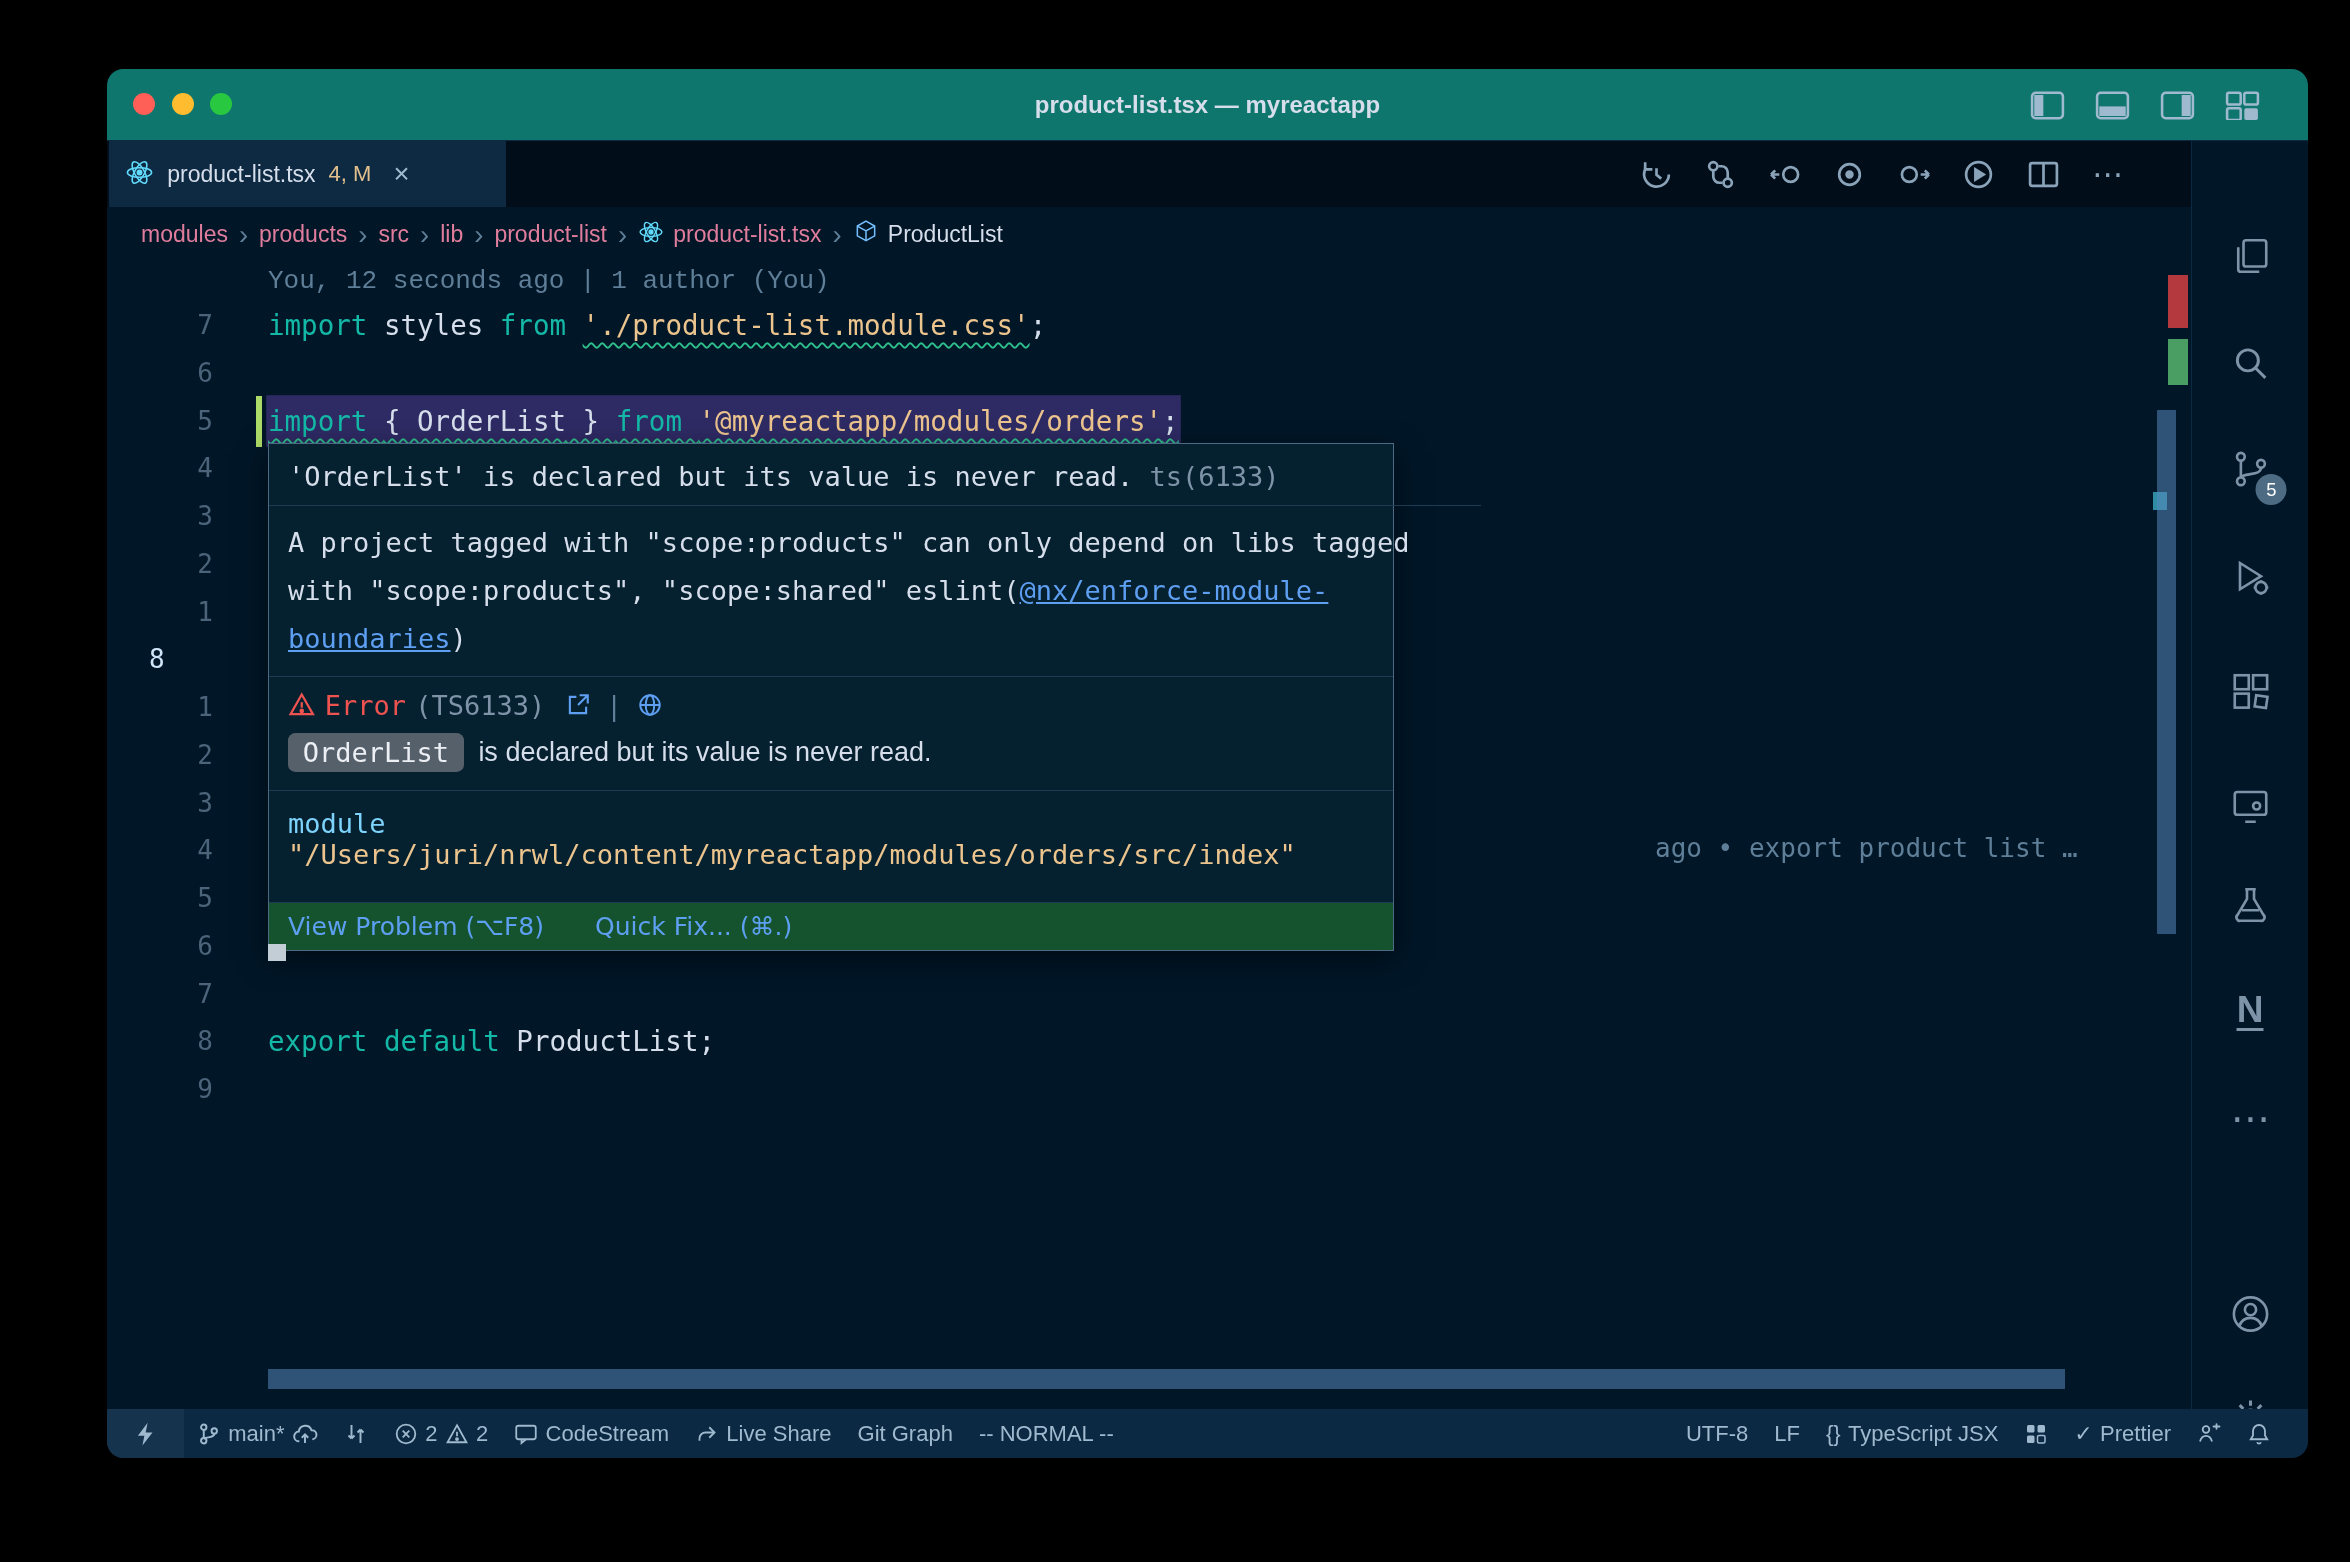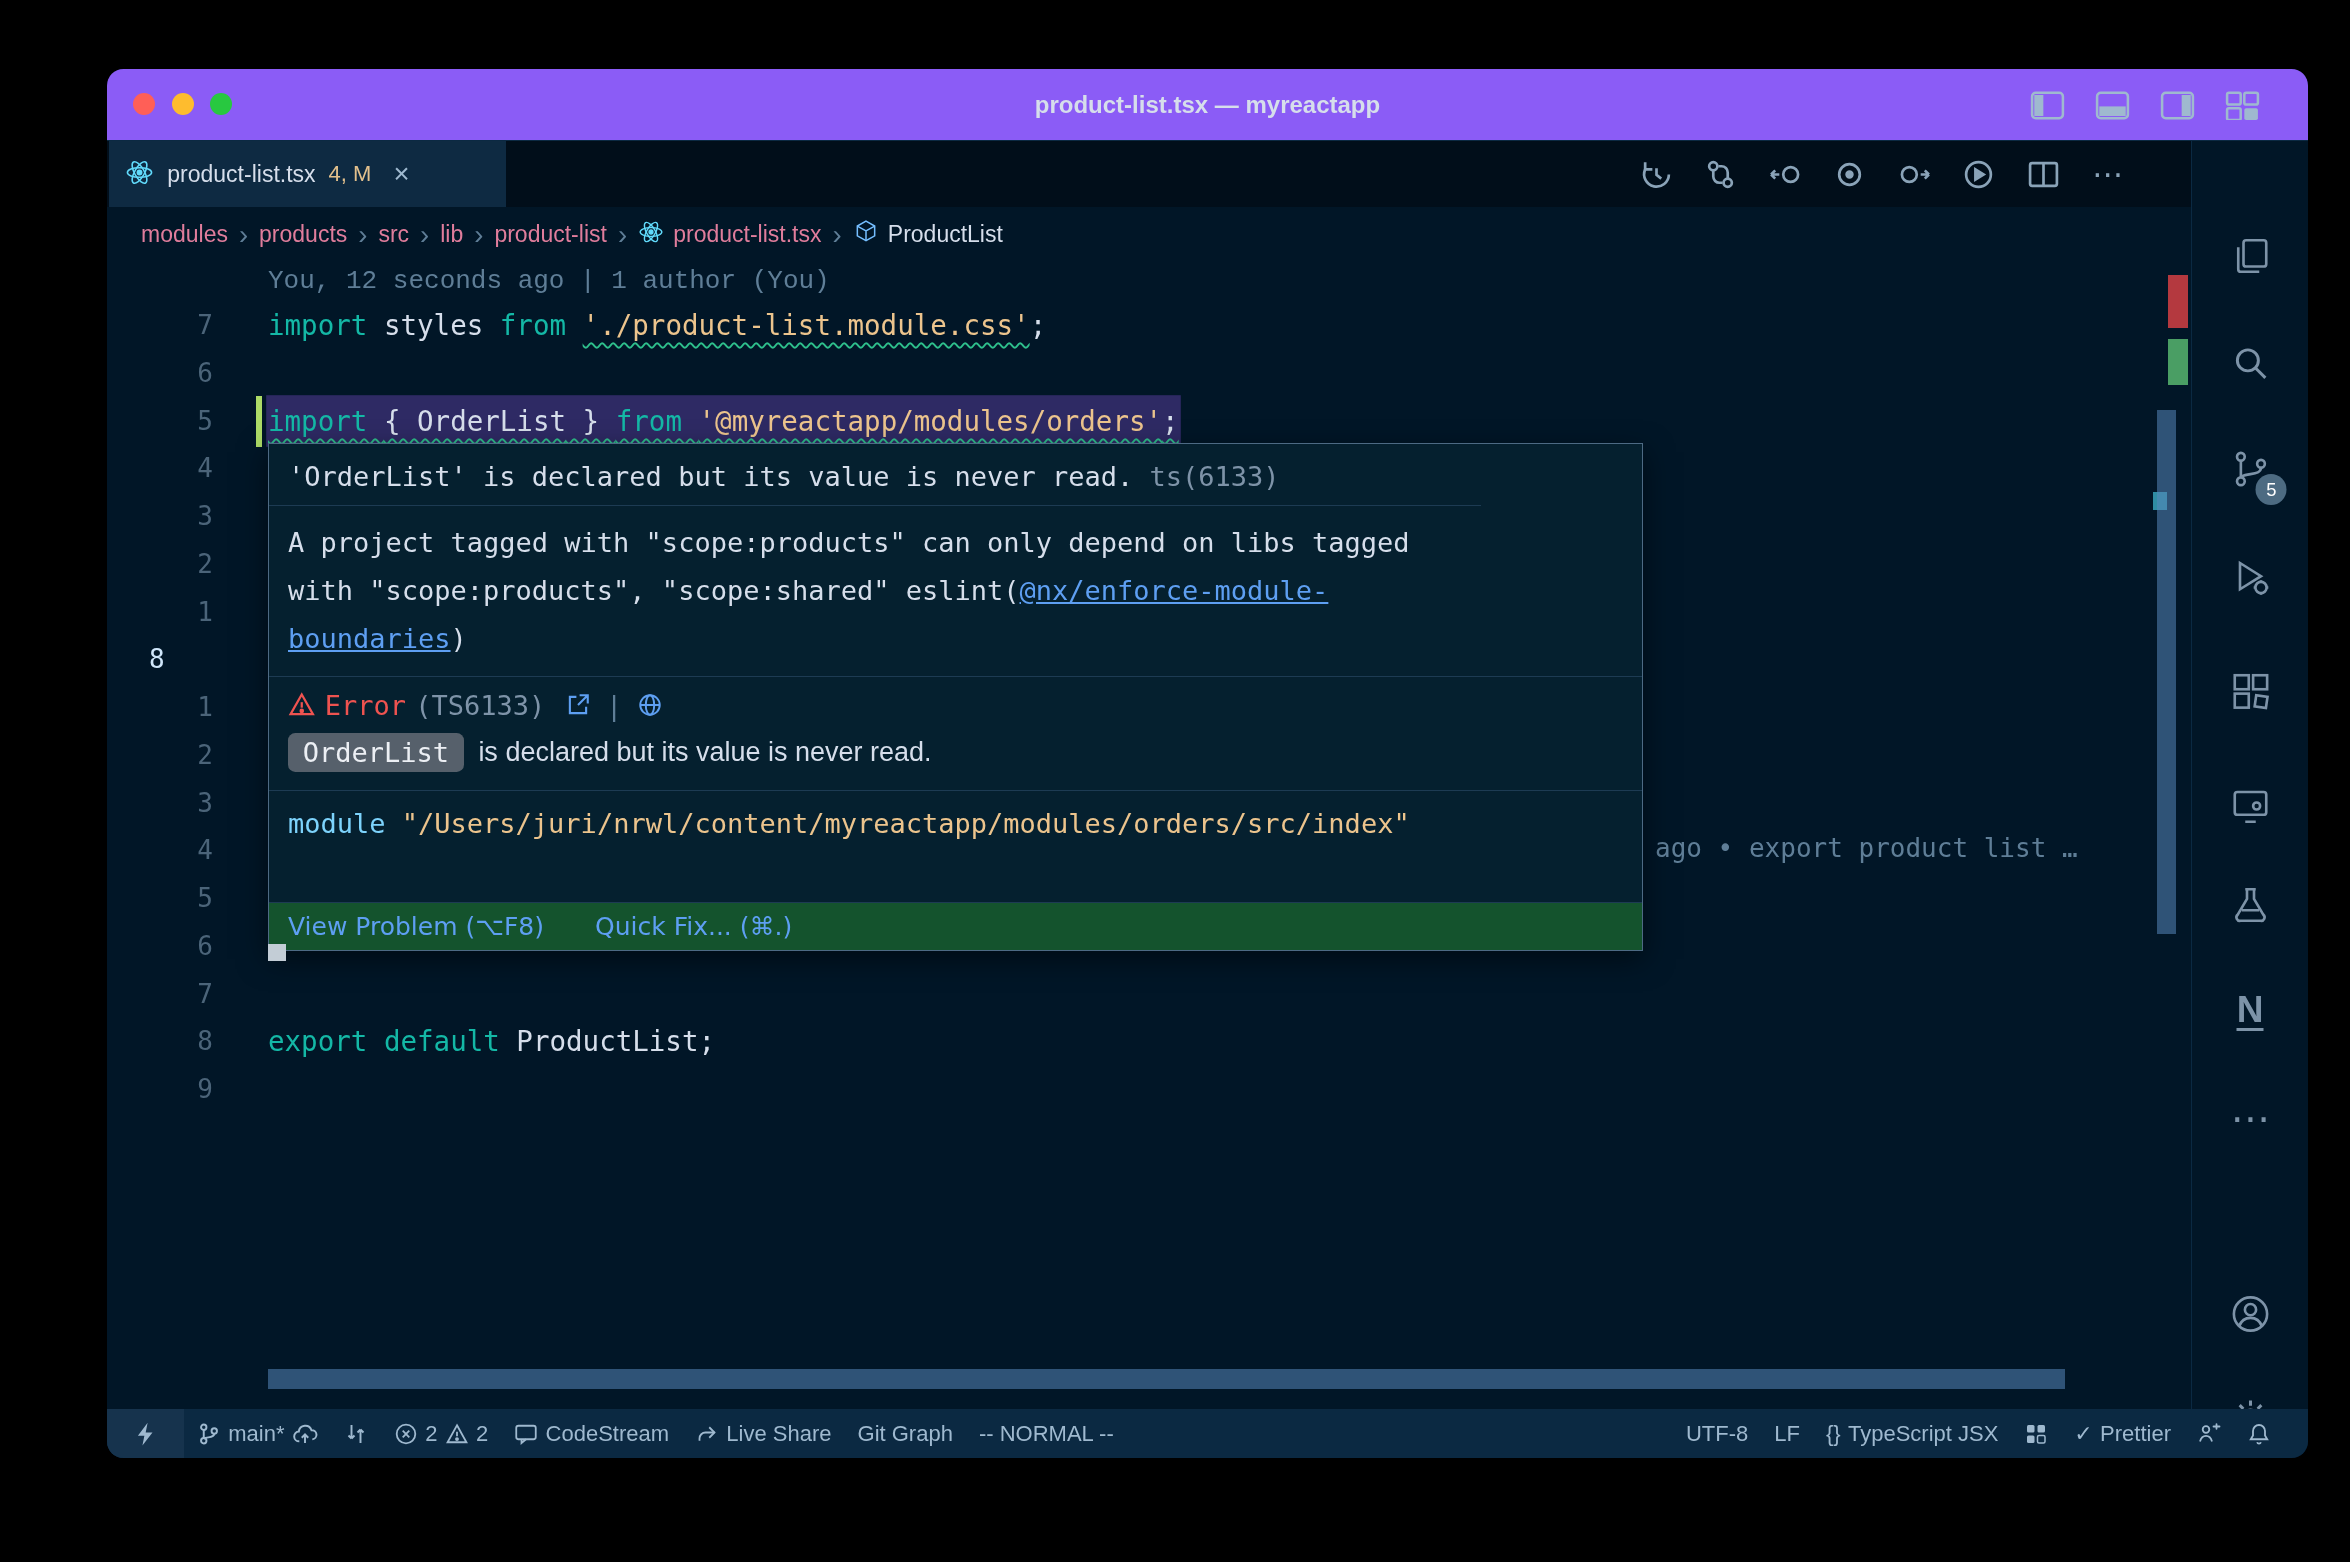--- a/index.html
+++ b/index.html
@@ -5,21 +5,21 @@
   * { margin:0; padding:0; box-sizing:border-box; }
   html,body { width:2351px; height:1563px; background:#000; overflow:hidden;
               font-family:"Liberation Sans","DejaVu Sans",sans-serif; }
 
   .window { position:absolute; left:107px; top:69px; width:2201px; height:1389px;
             background:#011627; border-radius:16.5px; overflow:hidden;
             box-shadow:0 27.5px 83px rgba(0,0,0,.65); }
 
   
   .titlebar { position:absolute; top:0; left:0; right:0; height:72px;
-              background:#8b5cf6; border-bottom:0.9px solid #0b2942; }
+              background:#0f766e; border-bottom:0.9px solid #0b2942; }
   .traffic { position:absolute; top:24px; left:26px; display:flex; gap:16.5px; }
   .light { width:22px; height:22px; border-radius:50%; }
   .red{background:#ff5f57}.yellow{background:#febc2e}.green{background:#28c840}
   .win-title { position:absolute; top:0; left:0; right:0; height:72px; line-height:72px;
                text-align:center; color:#d6deeb; font-size:24px; font-weight:bold; }
   .tb-icons { position:absolute; right:46px; top:16.5px; display:flex; gap:26px; }
   .tb-icons .tbi { width:39px; height:39px; display:flex; align-items:center; justify-content:center; cursor:pointer; }
 
   
   .tabbar { position:absolute; top:72px; left:0; width:2085px; height:66px; background:#010e1a; }
@@ -66,21 +66,21 @@
   
   .ov-red   { position:absolute; left:2061px; top:13px;  width:20px; height:53px; background:#b4393f; }
   .ov-green { position:absolute; left:2061px; top:77px;  width:20px; height:46px; background:#4a9e64; }
   .ov-teal  { position:absolute; left:2046px; top:230px; width:13.8px; height:18.4px; background:#2f8ca3; }
   .vscroll  { position:absolute; left:2050px; top:148px; width:19px; height:524px;
               background:rgba(86,134,186,.55); cursor:pointer; }
   .hscroll  { position:absolute; left:161px; top:1107px; width:1797px; height:20px;
               background:rgba(86,134,186,.55); cursor:pointer; }
 
   
-  .tooltip { position:absolute; left:161px; top:181px; width:1375px; height:508px; z-index:5;
+  .tooltip { position:absolute; left:161px; top:181px; width:1126px; height:508px; z-index:5;
              background:#05202f; border:1.8px solid #4d6a84; box-shadow:0 9.2px 27.5px rgba(0,0,0,.5);
              color:#d6deeb; font-size:27px; display:flex; flex-direction:column; }
   .tt-sec { padding:13px 19px; }
   .tt-first { padding-top:16.5px; }
   .tt-dim { color:#7e93a8; }
   .tt-para { border-top:0.9px solid #1d3b53; line-height:48px; width:1212px; overflow-wrap:anywhere; }
   .tt-link { color:#5e9ff2; text-decoration:underline; cursor:pointer; }
   .tt-block3 { border-top:0.9px solid #1d3b53; }
   .tt-errrow { display:flex; align-items:center; gap:9.2px; padding-bottom:3.7px; }
   .err { color:#ef5350; }

